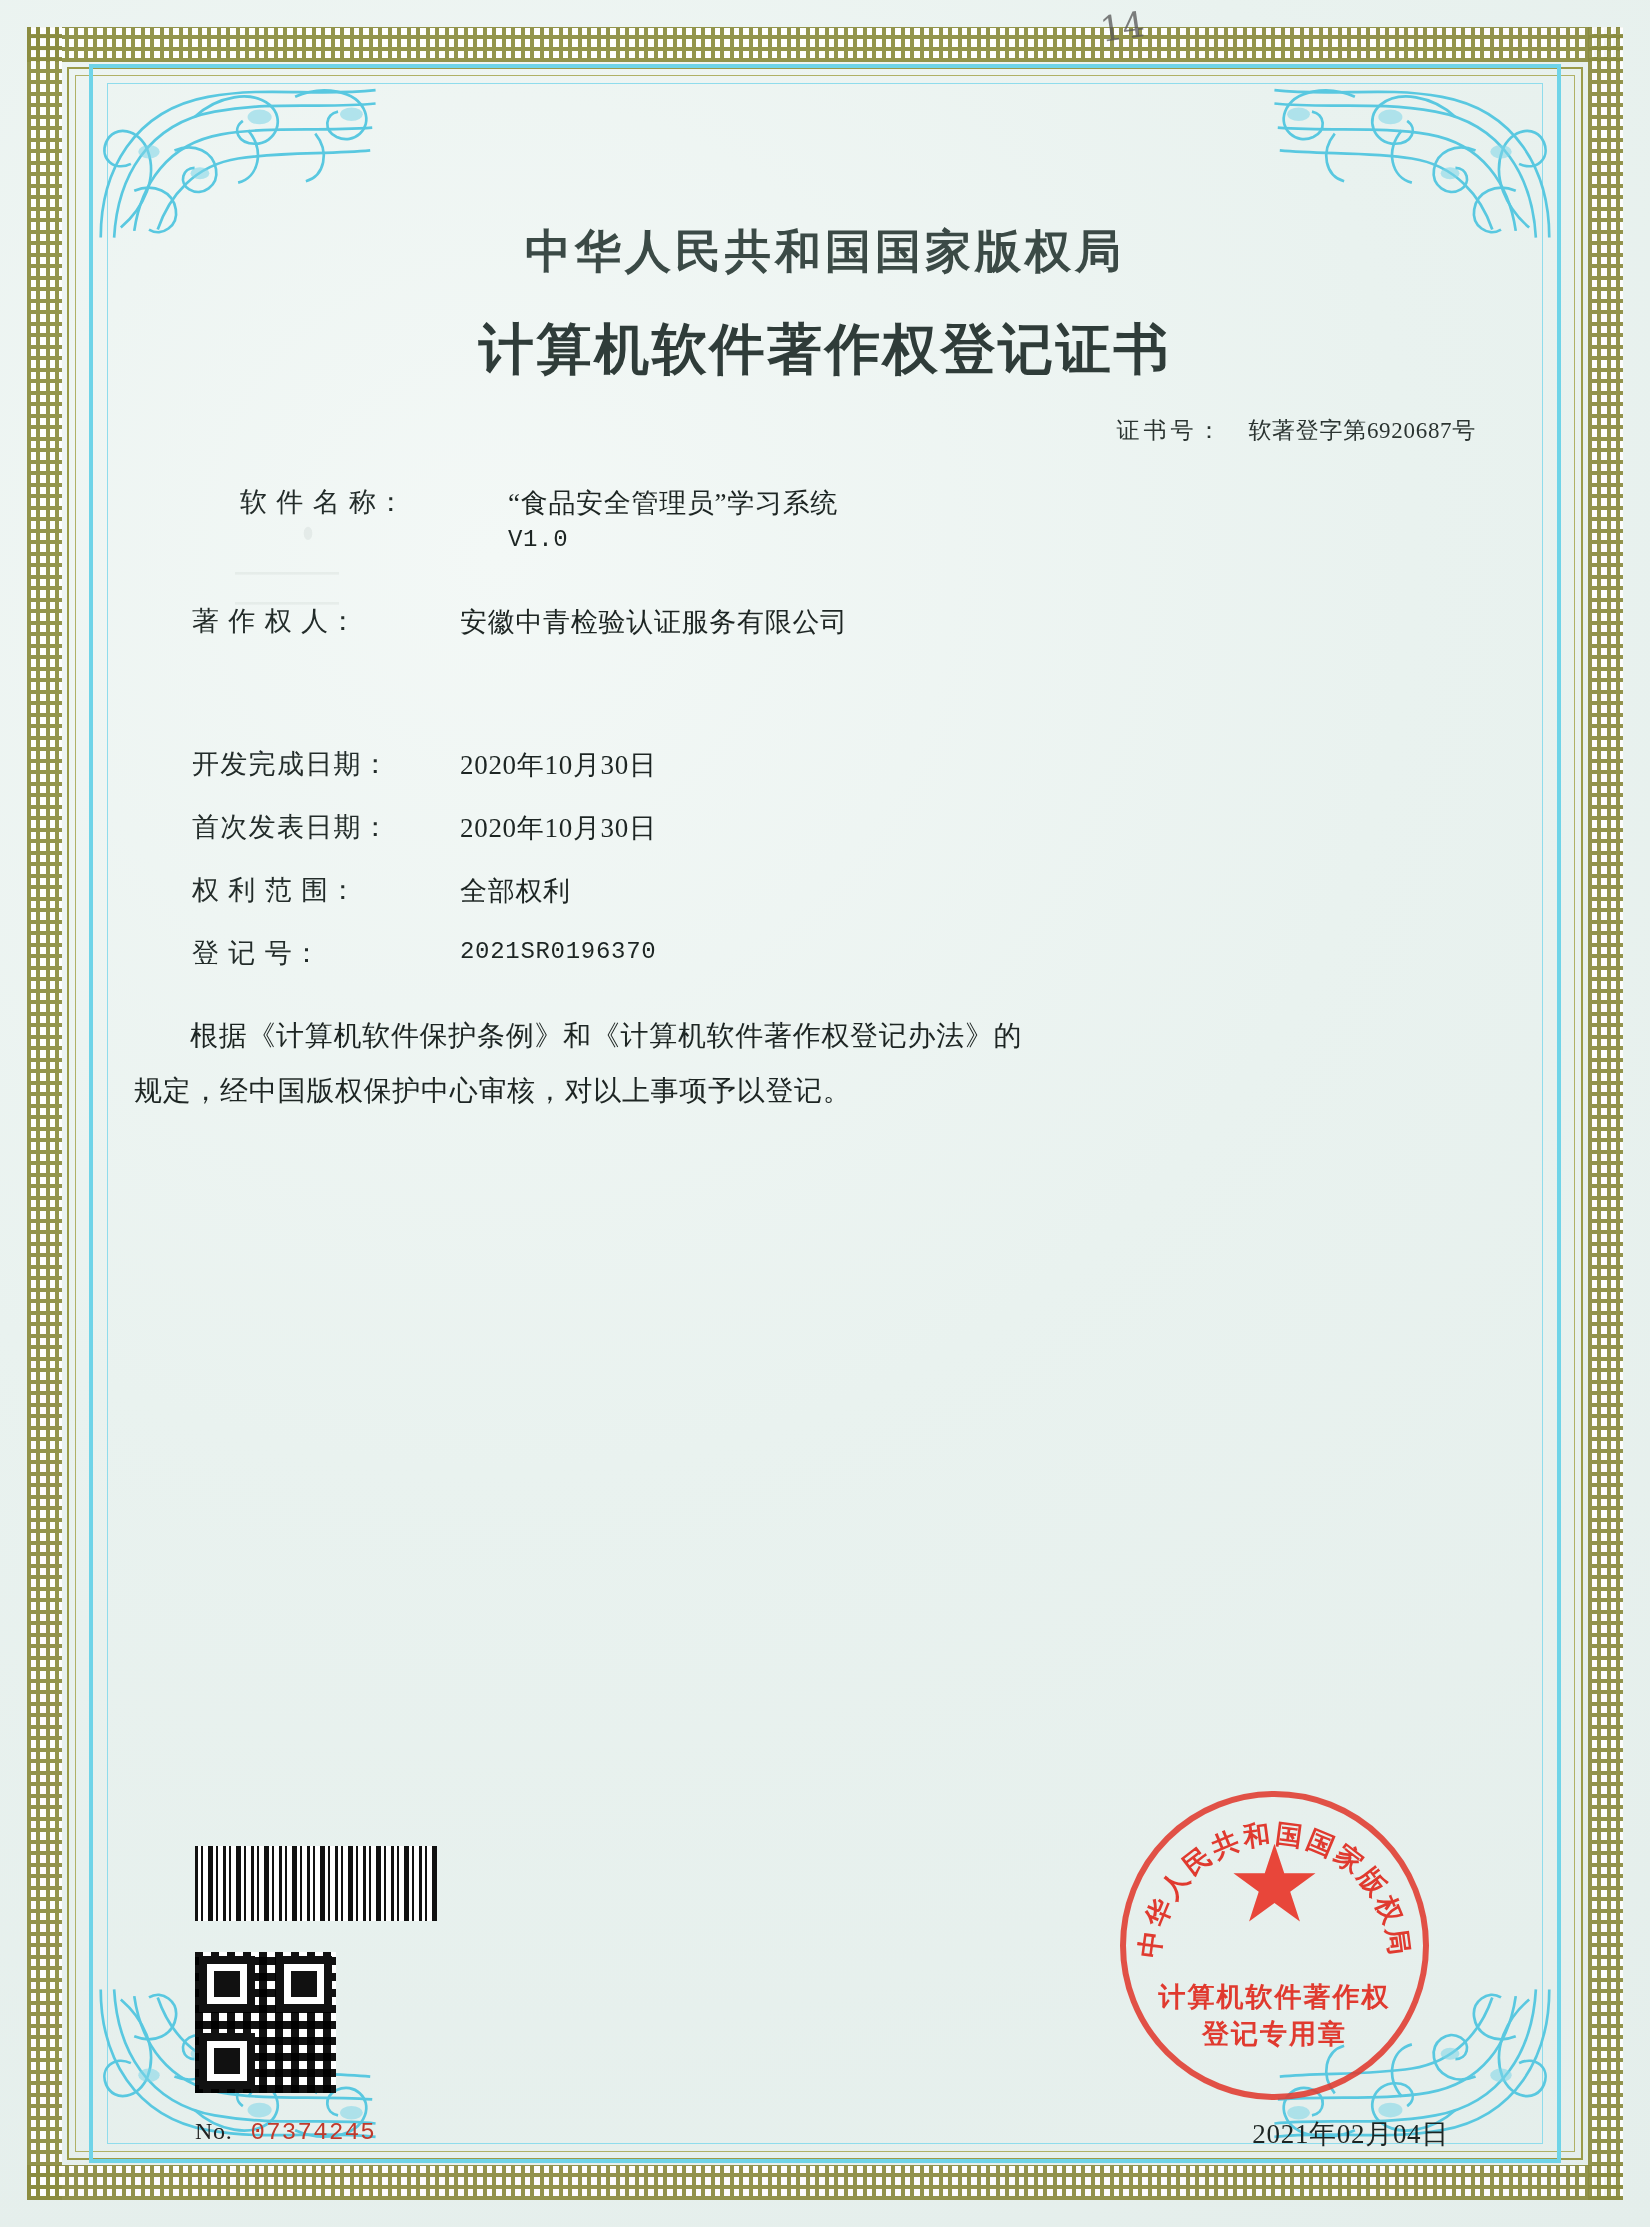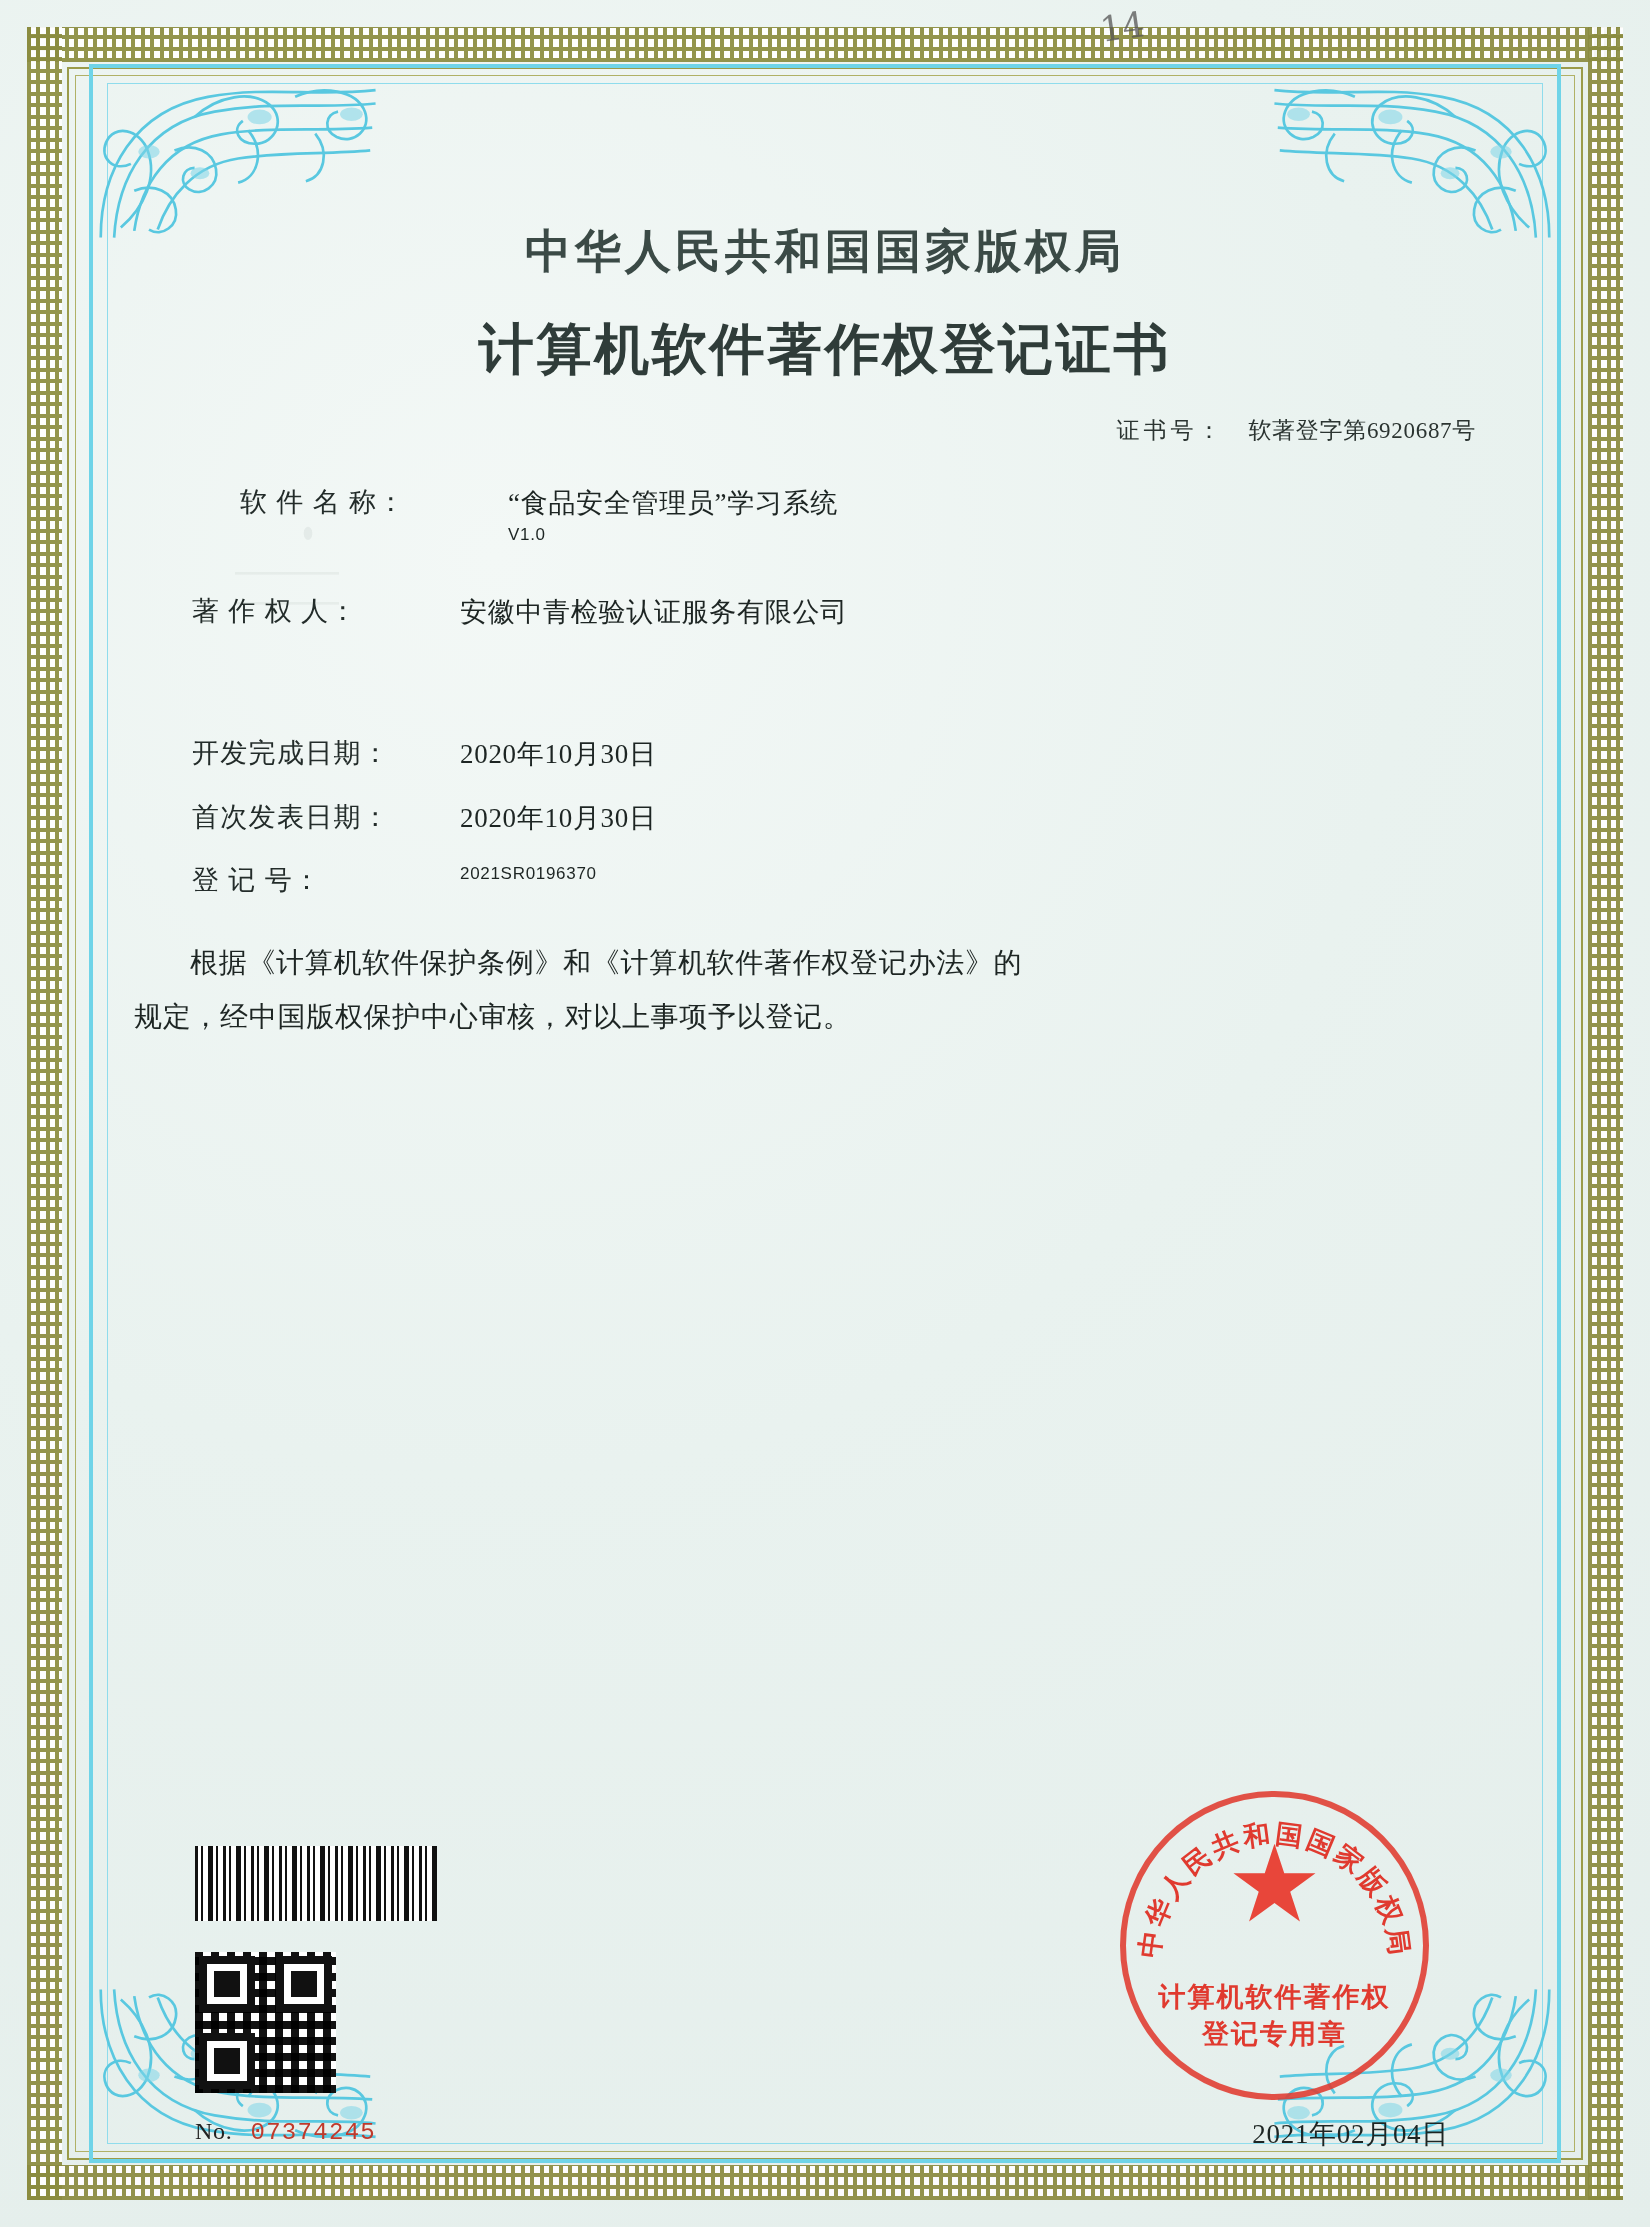--- a/index.html
+++ b/index.html
@@ -133,22 +133,22 @@
     color: #232c2a;
     letter-spacing: 1.3px;
   }
   .field-value {
     font-size: 27px;
     color: #1d2523;
     letter-spacing: 0.7px;
     line-height: 1.45;
   }
   .field-value.mono {
-    font-family: Liberation Sans, sans-serif;
-    font-size: 17px;
+    font-family: Liberation Mono, monospace;
+    font-size: 24px;
   }
 
   .gap-lg { height: 79px; }
   .gap-md { height: 27px; }
 
   .field-row.tight { margin-bottom: 19px; margin-left: 48px; }
 
   .statement {
     margin-top: 38px;
     font-size: 28px;
@@ -445,20 +445,24 @@
         <div class="field-label">开发完成日期：</div>
         <div class="field-value">2020年10月30日</div>
       </div>
 
       <div class="field-row">
         <div class="field-label">首次发表日期：</div>
         <div class="field-value">2020年10月30日</div>
       </div>
 
 
+      <div class="field-row">
+        <div class="field-label">权 利 范 围：</div>
+        <div class="field-value">全部权利</div>
+      </div>
 
       <div class="field-row">
         <div class="field-label">登 记 号：</div>
         <div class="field-value mono">2021SR0196370</div>
       </div>
 
     </div>
 
     <div class="statement">
       <div><span class="indent"></span><span>根据《计算机软件保护条例》和《计算机软件著作权登记办法》的</span></div>

